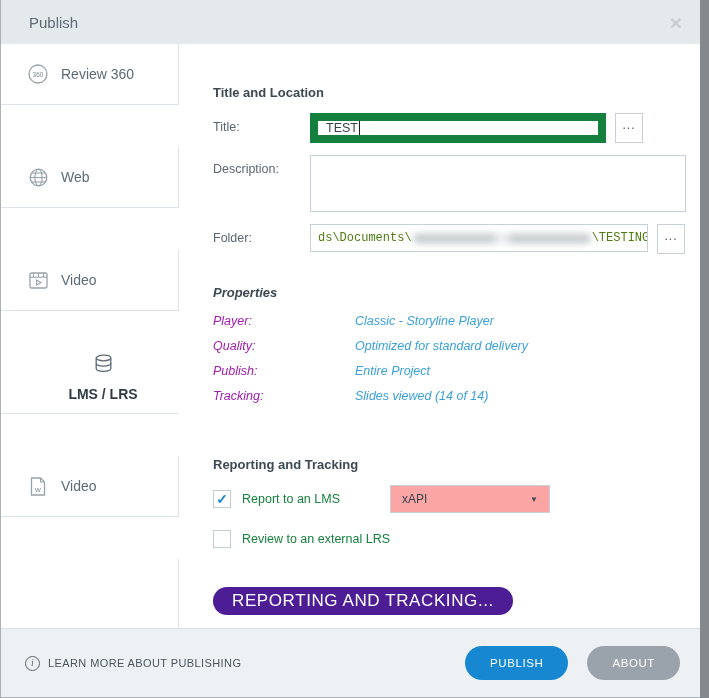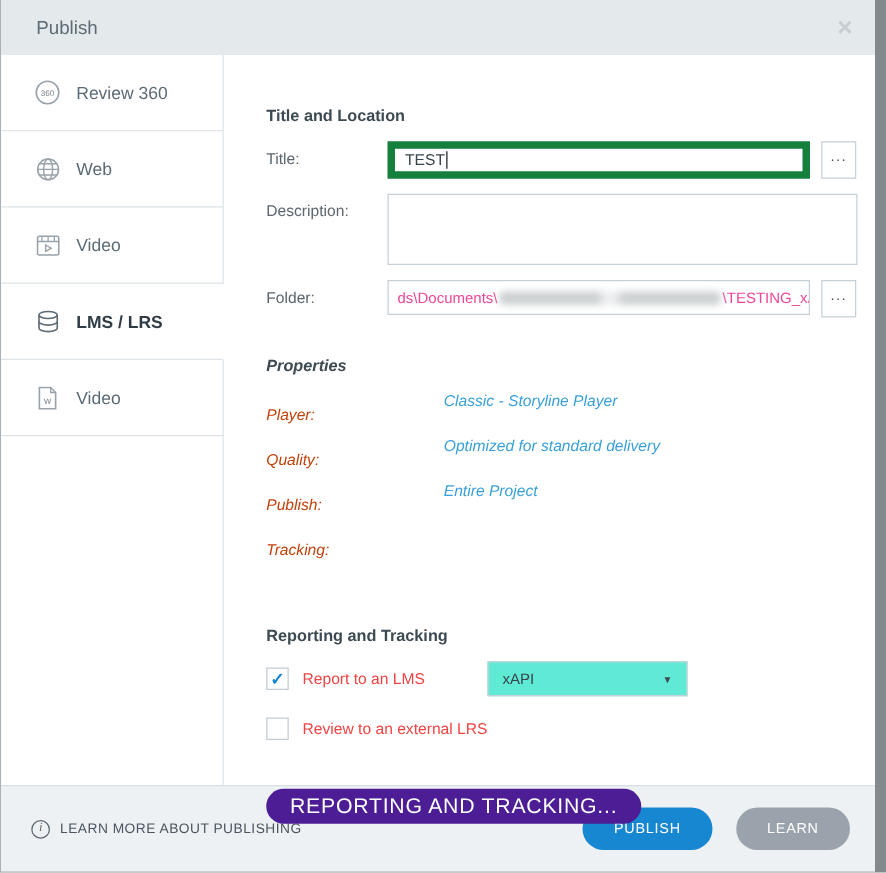--- a/index.html
+++ b/index.html
@@ -26,92 +26,93 @@
     padding: 0 18px 0 28px;
   }
   .titlebar .title { font-size: 15px; color: #5d6b74; }
   .close {
     margin-left: auto; color: #c6ced4;
     font-size: 21px; font-weight: bold; line-height: 1;
     cursor: pointer;
   }
   
   .main { flex: 1; display: flex; min-height: 0; }
-  .sidebar { width: 178px; flex: 0 0 178px; display: flex; flex-direction: column; background: #fff; }
+  .sidebar { width: 178px; flex: 0 0 178px; display: flex; flex-direction: column; background: #fff; gap: 42px; }
   .side-item {
     height: 61px; flex: 0 0 61px;
     display: flex; align-items: center;
     padding-left: 27px; gap: 13px;
     border-bottom: 1px solid #dde3e7;
     border-right: 1px solid #dde3e7;
     cursor: pointer;
   }
-  .side-item.selected { border-right: 1px solid #fff; }
+  .side-item.selected { border-right: 1px solid #fff; flex-direction: column; }
   .side-filler { flex: 1; border-right: 1px solid #dde3e7; }
   .side-label { font-size: 14px; color: #5b6b76; }
   .side-item.selected .side-label { color: #2f3c46; font-weight: bold; }
   .side-icon { width: 20px; height: 20px; display: flex; align-items: center; justify-content: center; }
   .side-icon svg { display: block; }
   
   .content { flex: 1; padding: 41px 0 0 34px; position: relative; }
   .section-heading {
     font-size: 13px; font-weight: bold; color: #3d4a52;
     margin-bottom: 13px;
   }
   .field-row { display: flex; margin-bottom: 12px; }
   .field-label { width: 97px; flex: 0 0 97px; font-size: 12.5px; color: #5b6670; padding-top: 7px; }
   .text-field {
-    width: 338px; height: 30px;
-    border: 6px solid #15803d; background: #fff;
+    width: 296px; height: 30px;
+    border: 8px solid #15803d; background: #fff;
     display: flex; align-items: center; padding: 0 8px;
     font-size: 12.5px; color: #39434c; cursor: text;
   }
   .caret { display: inline-block; width: 1px; height: 14px; background: #1c2228; margin-left: 1px; }
   .browse-btn {
     width: 28px; height: 30px; margin-left: 9px;
     border: 1px solid #c6d0d6; background: #fff;
     display: flex; align-items: center; justify-content: center;
     font-size: 12px; color: #4a545e; letter-spacing: 1px;
     cursor: pointer; padding-bottom: 6px;
   }
   .textarea-field {
     width: 376px; height: 57px;
     border: 1px solid #c6d0d6; background: #fff; cursor: text;
   }
   .folder-field {
     width: 338px; height: 28px;
     border: 1px solid #c6d0d6; background: #fff;
     display: flex; align-items: center; padding: 0 7px;
-    font-size: 12px; color: #ec4899; white-space: nowrap; overflow: hidden;
+    font-size: 12px; color: #4d7c0f; white-space: nowrap; overflow: hidden;
     cursor: text;
+    font-family: Liberation Mono, monospace;
   }
   .redacted {
     display: inline-block; width: 178px; height: 11px; flex: 0 0 178px;
     border-radius: 5px; margin: 0 1px;
     background: linear-gradient(90deg, #cdd1d3 0 44%, #eceeef 48% 52%, #cdd1d3 56% 100%);
     filter: blur(3px);
   }
   .props { margin-top: 31px; font-style: italic; }
   .prop-row { display: flex; font-size: 12.5px; line-height: 17px; margin-bottom: 8px; }
-  .prop-label { width: 142px; flex: 0 0 142px; color: #c2410c; margin-top: 11px; }
+  .prop-label { width: 142px; flex: 0 0 142px; color: #a21caf; }
   .prop-value { color: #3aa0d9; text-decoration: none; cursor: pointer; }
   .reporting { margin-top: 52px; }
   .check-row { position: relative; display: flex; align-items: center; height: 28px; margin-bottom: 12px; }
   .checkbox {
     width: 18px; height: 18px;
     border: 1px solid #c2ccd2; background: #fff;
     display: flex; align-items: center; justify-content: center;
     cursor: pointer;
   }
   .check-glyph { color: #1787d2; font-size: 14px; font-weight: bold; line-height: 1; }
-  .check-label { margin-left: 11px; font-size: 12.5px; color: #ef4444; cursor: pointer; }
+  .check-label { margin-left: 11px; font-size: 12.5px; color: #15803d; cursor: pointer; }
   .dropdown {
     position: absolute; left: 177px; top: 0;
     width: 160px; height: 28px;
-    border: 1px solid #c6d0d6; background: #5eead4;
+    border: 1px solid #c6d0d6; background: #fca5a5;
     display: flex; align-items: center; justify-content: space-between;
     padding: 0 11px; font-size: 12px; color: #39434c;
     cursor: pointer;
   }
   .dd-arrow { font-size: 8px; color: #3d4a52; }
   .reporting-btn {
     margin-top: 22px; height: 28px;
     border: none; border-radius: 14px;
     background: #4c1d95; color: #fff;
     font-family: Liberation Sans, sans-serif;
@@ -258,20 +259,21 @@
         <div class="prop-row">
           <span class="prop-label">Quality:</span>
           <a class="prop-value">Optimized for standard delivery</a>
         </div>
         <div class="prop-row">
           <span class="prop-label">Publish:</span>
           <a class="prop-value">Entire Project</a>
         </div>
         <div class="prop-row">
           <span class="prop-label">Tracking:</span>
+          <a class="prop-value">Slides viewed (14 of 14)</a>
         </div>
       </div>
 
       <div class="reporting">
         <div class="section-heading">Reporting and Tracking</div>
 
         <div class="check-row">
           <span class="checkbox">
             <span class="check-glyph">✓</span>
           </span>
@@ -293,17 +295,17 @@
     </div>
   </div>
 
   <div class="footer">
     <div class="learn">
       <span class="info-circle">i</span>
       <span class="learn-label">LEARN MORE ABOUT PUBLISHING</span>
     </div>
     <div class="footer-buttons">
       <button class="btn btn-publish">PUBLISH</button>
-      <button class="btn btn-cancel">LEARN</button>
+      <button class="btn btn-cancel">ABOUT</button>
     </div>
   </div>
 
 </div>
 
 </body></html>

